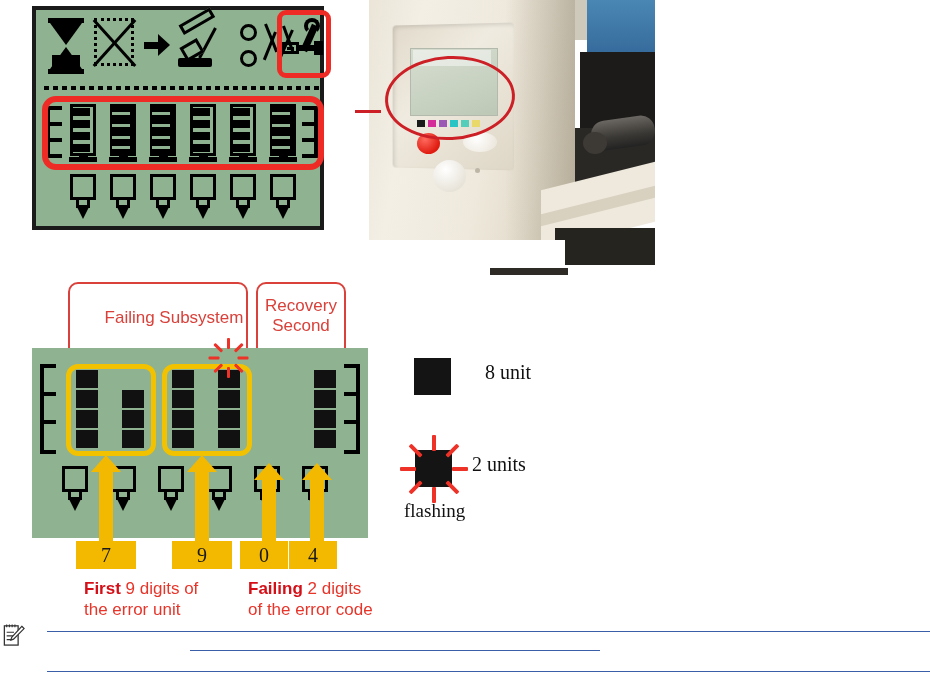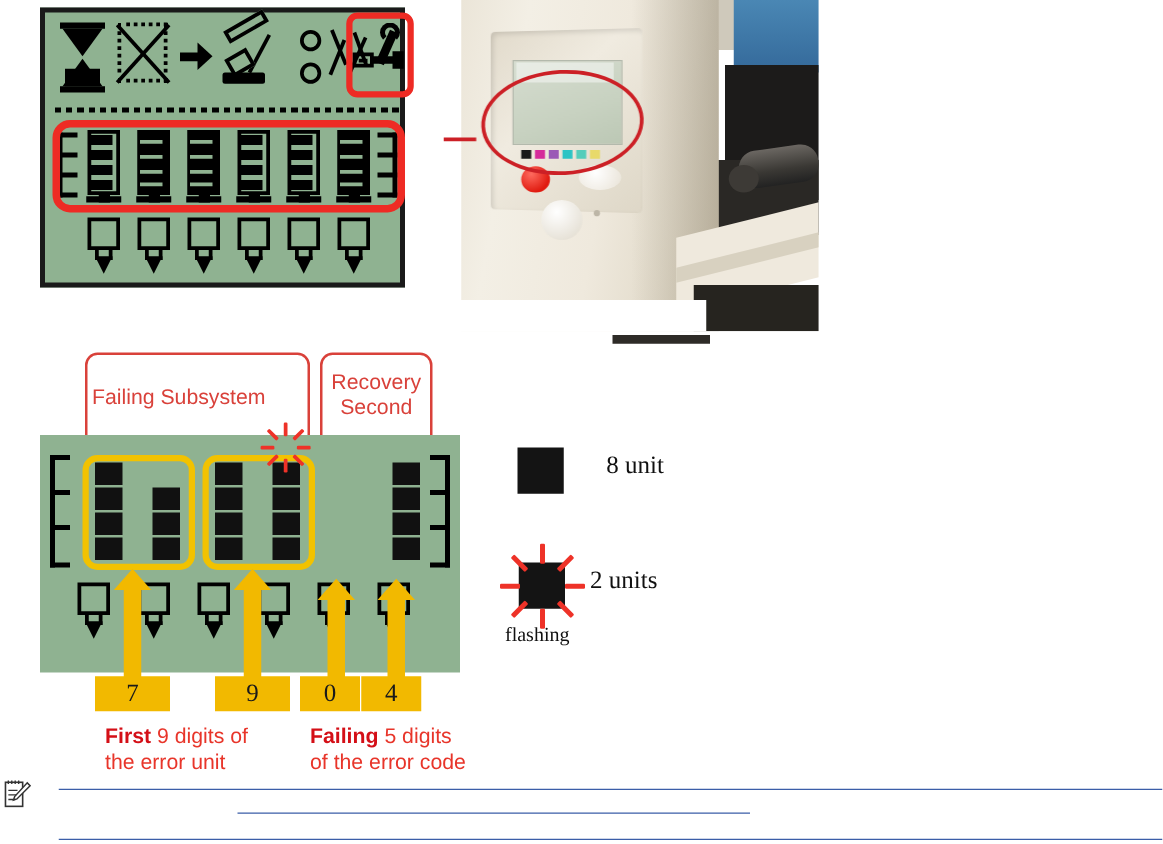--- a/index.html
+++ b/index.html
@@ -388,21 +388,21 @@
   <div class="pz ellipse"></div>
   <div class="pz callout-arrow"></div>
 
 </div>
 
 <div class="abs dark-bar"></div>
 
 <div class="rbox abs" style="left:68px;top:282px;width:180px;height:120px;"></div>
 <div class="rbox abs" style="left:256px;top:282px;width:90px;height:120px;"></div>
 
-<div class="rlabel abs" style="left:57px;top:308px;width:172px;">Failing Subsystem</div>
+<div class="rlabel abs" style="left:88px;top:308px;width:172px;">Failing Subsystem</div>
 <div class="rlabel abs" style="left:258px;top:296px;width:86px;">Recovery Second</div>
 
 <div class="abs" id="lower">
 
   <div class="tick" style="left:8px;top:16px;height:90px;">
     <b style="height:90px;"></b>
     <i style="top:0;"></i>
       <i style="top:28px;"></i>
       <i style="top:56px;"></i>
       <i style="top:86px;"></i>
@@ -516,41 +516,41 @@
 <div class="digbox abs" style="left:76px;top:541px;width:60px;">7</div>
 <div class="digbox abs" style="left:172px;top:541px;width:60px;">9</div>
 <div class="digbox abs" style="left:240px;top:541px;width:48px;">0</div>
 <div class="digbox abs" style="left:289px;top:541px;width:48px;">4</div>
 
 <div class="bottomtxt abs" style="left:84px;top:578px;width:155px;">
   <span><b>First</b><span> 9 digits of</span></span><br>
   <span>the error unit</span>
 </div>
 <div class="bottomtxt abs" style="left:248px;top:578px;width:170px;">
-  <span><b>Failing</b><span> 5 digits</span></span><br>
+  <span><b>Failing</b><span> 2 digits</span></span><br>
   <span>of the error code</span>
 </div>
 
 <div class="abs" id="legend">
   <div class="lg-sq" style="left:14px;top:13px;width:37px;height:37px;"></div>
   <div class="lg-txt" style="left:85px;top:16px;">8 unit</div>
 
   <div class="lg-sq" style="left:15px;top:105px;width:37px;height:37px;"></div>
   <div class="flash" style="left:11px;top:101px;width:45px;height:45px;">
     <i style="left:21px;top:-11px;height:16px;width:4px;transform-origin:50% 34px;transform:rotate(0deg);"></i>
     <i style="left:21px;top:-11px;height:16px;width:4px;transform-origin:50% 34px;transform:rotate(45deg);"></i>
     <i style="left:21px;top:-11px;height:16px;width:4px;transform-origin:50% 34px;transform:rotate(90deg);"></i>
     <i style="left:21px;top:-11px;height:16px;width:4px;transform-origin:50% 34px;transform:rotate(135deg);"></i>
     <i style="left:21px;top:-11px;height:16px;width:4px;transform-origin:50% 34px;transform:rotate(180deg);"></i>
     <i style="left:21px;top:-11px;height:16px;width:4px;transform-origin:50% 34px;transform:rotate(225deg);"></i>
     <i style="left:21px;top:-11px;height:16px;width:4px;transform-origin:50% 34px;transform:rotate(270deg);"></i>
     <i style="left:21px;top:-11px;height:16px;width:4px;transform-origin:50% 34px;transform:rotate(315deg);"></i>
   </div>
   <div class="lg-txt" style="left:72px;top:108px;">2 units</div>
-  <div class="lg-txt" style="left:4px;top:155px;font-size:16px;">flashing</div>
+  <div class="lg-txt" style="left:4px;top:155px;font-size:19px;">flashing</div>
 </div>
 
 <div class="hr abs" style="left:47px;top:631px;width:883px;"></div>
 <div class="hr abs" style="left:190px;top:650px;width:410px;"></div>
 <div class="hr abs" style="left:47px;top:671px;width:883px;"></div>
 
 <svg class="noteicon" viewBox="0 0 24 28">
   <rect x="1.5" y="4" width="15" height="21" fill="#fff" stroke="#333" stroke-width="1.4"></rect>
   <path d="M4 2.5 v3 M7 2.5 v3 M10 2.5 v3 M13 2.5 v3" stroke="#333" stroke-width="1.2"></path>
   <path d="M4 11 h8 M4 15 h8 M4 19 h6" stroke="#333" stroke-width="1.2"></path>

